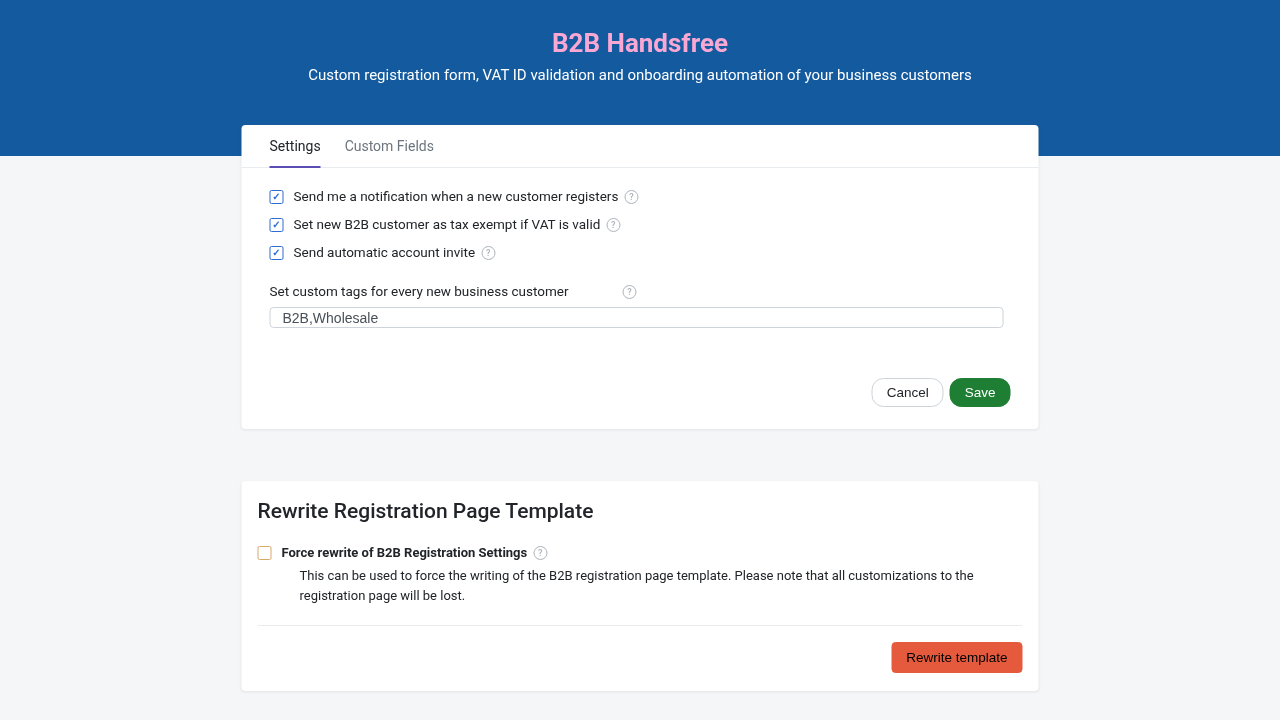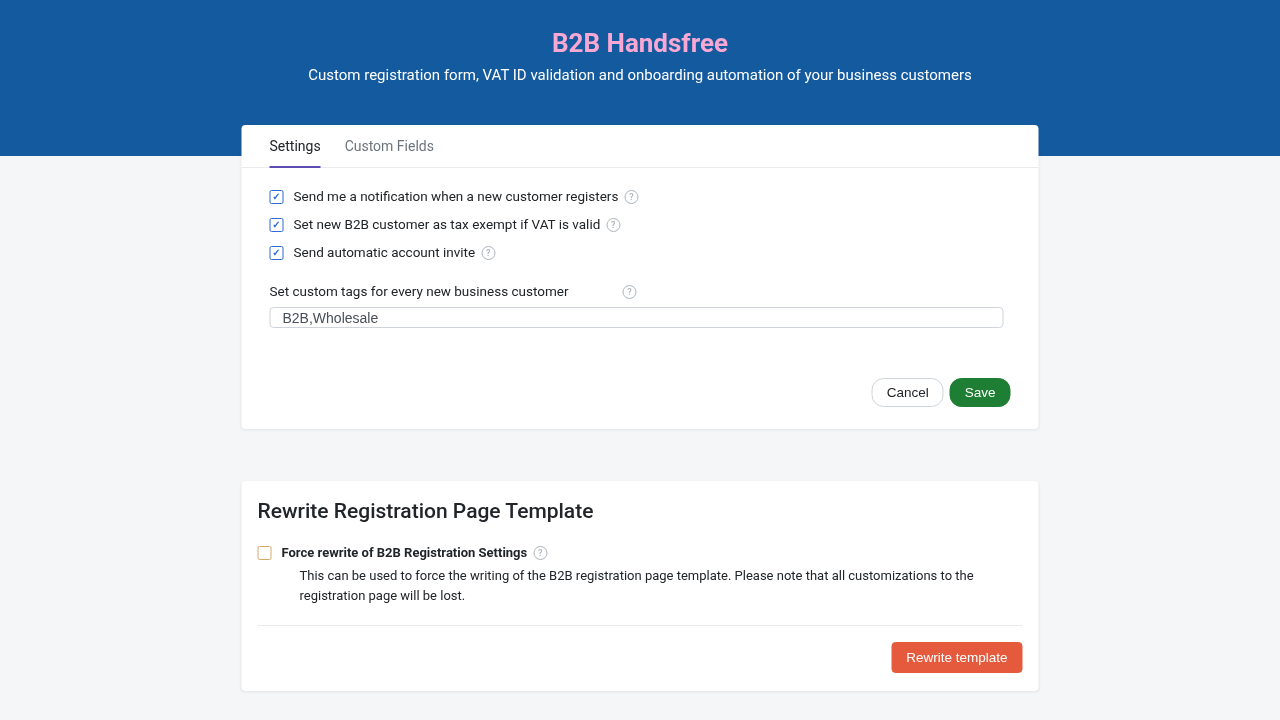--- a/index.html
+++ b/index.html
@@ -179,21 +179,21 @@
     margin-left: 42px;
     line-height: 1.5;
   }
   .card2-footer {
     display: flex;
     justify-content: flex-end;
     padding: 16px 0 18px 0;
   }
   .btn-rewrite {
     background: #e55a3c;
-    color: #ffffff;
+    color: #000000;
     border: 1px solid #e55a3c;
     padding: 7px 14px;
     font-size: 13.5px;
     border-radius: 4px;
     cursor: pointer;
   }
 </style>
 </head>
 <body>
 

